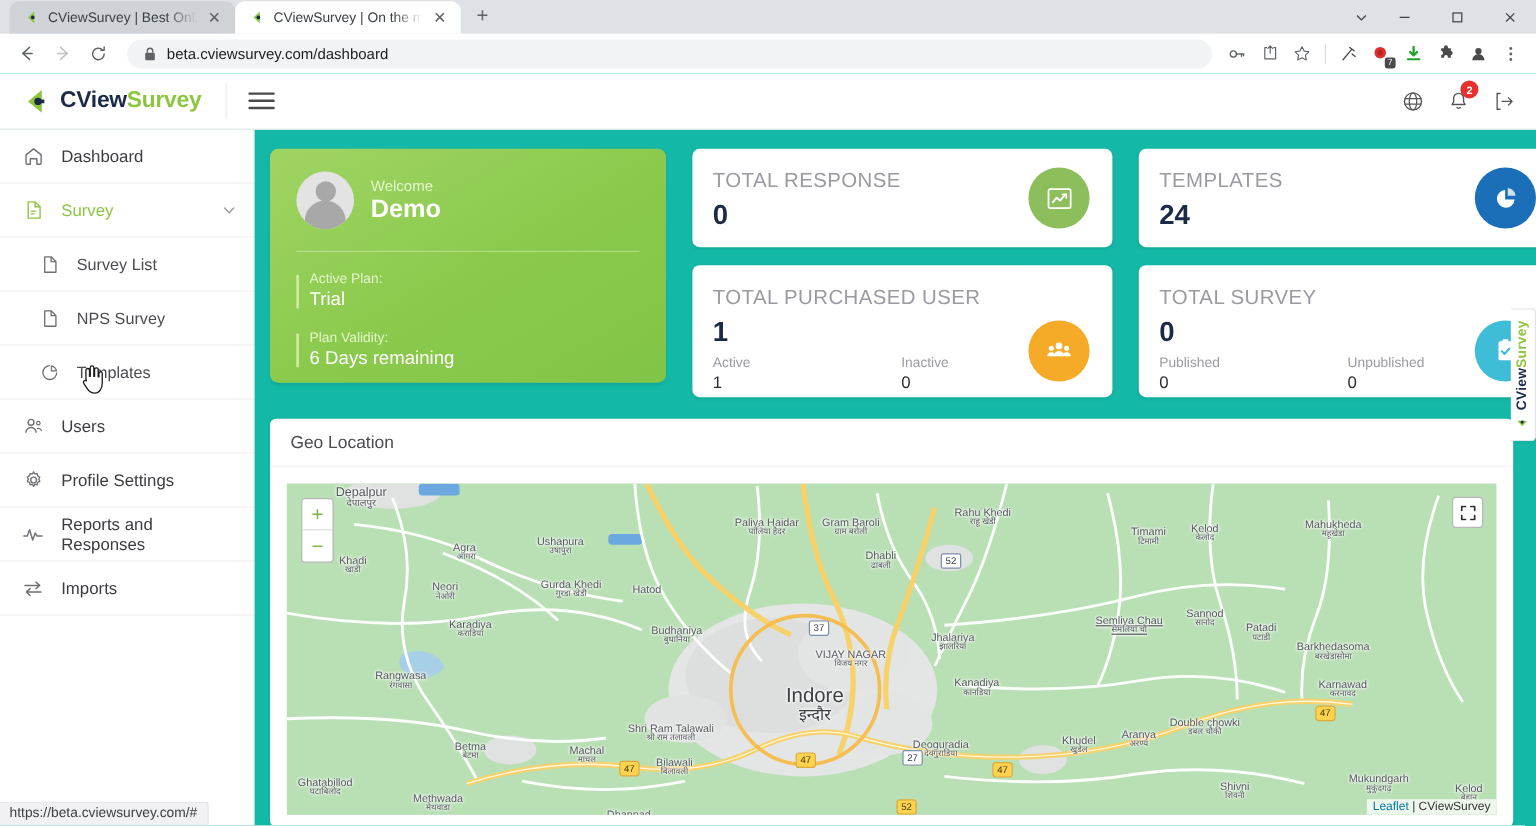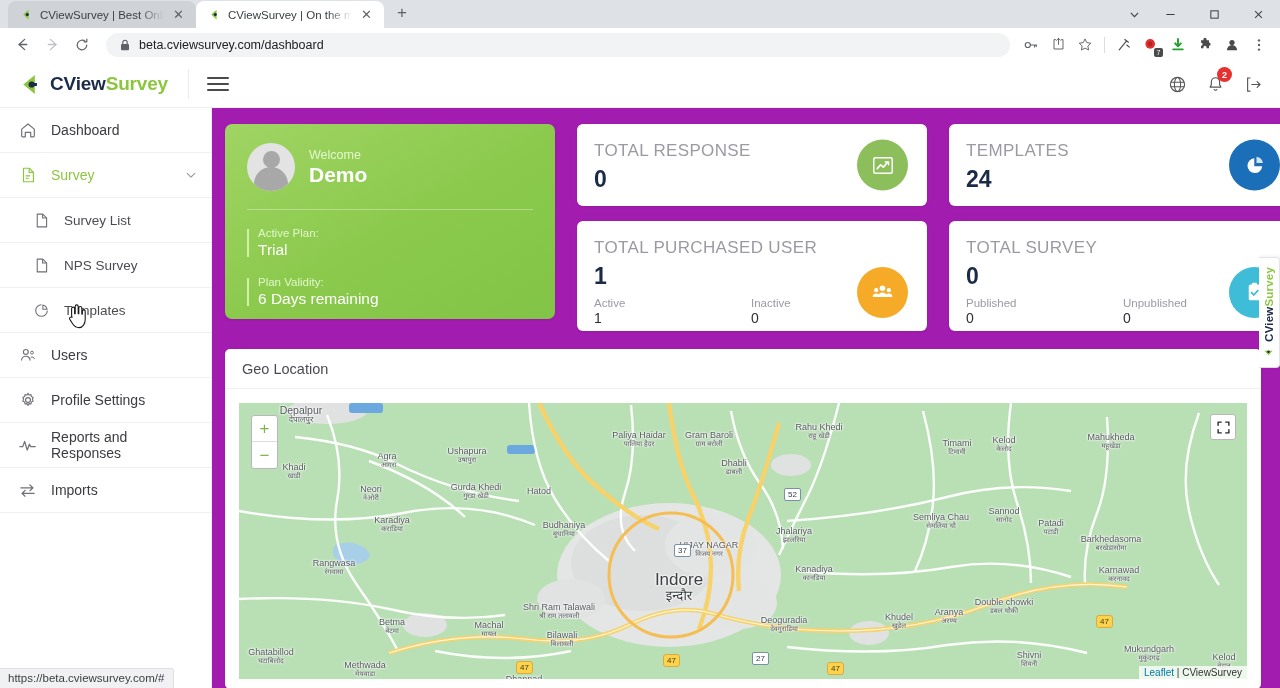--- a/index.html
+++ b/index.html
@@ -133,21 +133,21 @@
     width: 1px; height: 16px;
     background: #dadce0;
     margin: 0 5px;
   }
 
   
   .viewport {
     position: relative;
     width: 1280px;
     height: 627px;
-    background: #a21caf;
+    background: #14b8a6;
     overflow: hidden;
   }
 
   
   .app-header {
     height: 47px;
     background: #fff;
     display: flex;
     align-items: center;
     padding: 0 16px 0 18px;
@@ -450,21 +450,20 @@
   .hwy-shield {
     position: absolute;
     background: #fbd34f;
     border: 1px solid #e0a93c;
     border-radius: 3px;
     font-size: 8px;
     color: #4a3a10;
     padding: 0px 3px;
     line-height: 11px;
     pointer-events: none;
-    margin-top: 27px;
   }
   .hwy-shield.blue {
     background: #fff;
     border: 1px solid #7a8fa8;
     color: #35424f;
     border-radius: 2px;
   }
 
   
   .side-tab {
@@ -1086,21 +1085,21 @@
                 <span class="hi">टिमामी</span>
               </div>
               <div class="map-label city-small" style="left: 765px; top: 33px; transform: translateX(-50%);">
                 <span class="en">Kelod</span>
                 <span class="hi">केलोद</span>
               </div>
               <div class="map-label city-small" style="left: 872px; top: 30px; transform: translateX(-50%);">
                 <span class="en">Mahukheda</span>
                 <span class="hi">महूखेडा</span>
               </div>
-              <div class="map-label city-small" style="left: 702px; top: 110px; transform: translateX(-50%);">
+              <div class="map-label city-small" style="left: 702px; top: 110px; transform: translateX(-50%); text-decoration: underline;">
                 <span class="en">Semliya Chau</span>
                 <span class="hi">सेमलिया चौ</span>
               </div>
               <div class="map-label city-small" style="left: 765px; top: 104px; transform: translateX(-50%);">
                 <span class="en">Sannod</span>
                 <span class="hi">सानोद</span>
               </div>
               <div class="map-label city-small" style="left: 812px; top: 116px; transform: translateX(-50%);">
                 <span class="en">Patadi</span>
                 <span class="hi">पटाडी</span>

